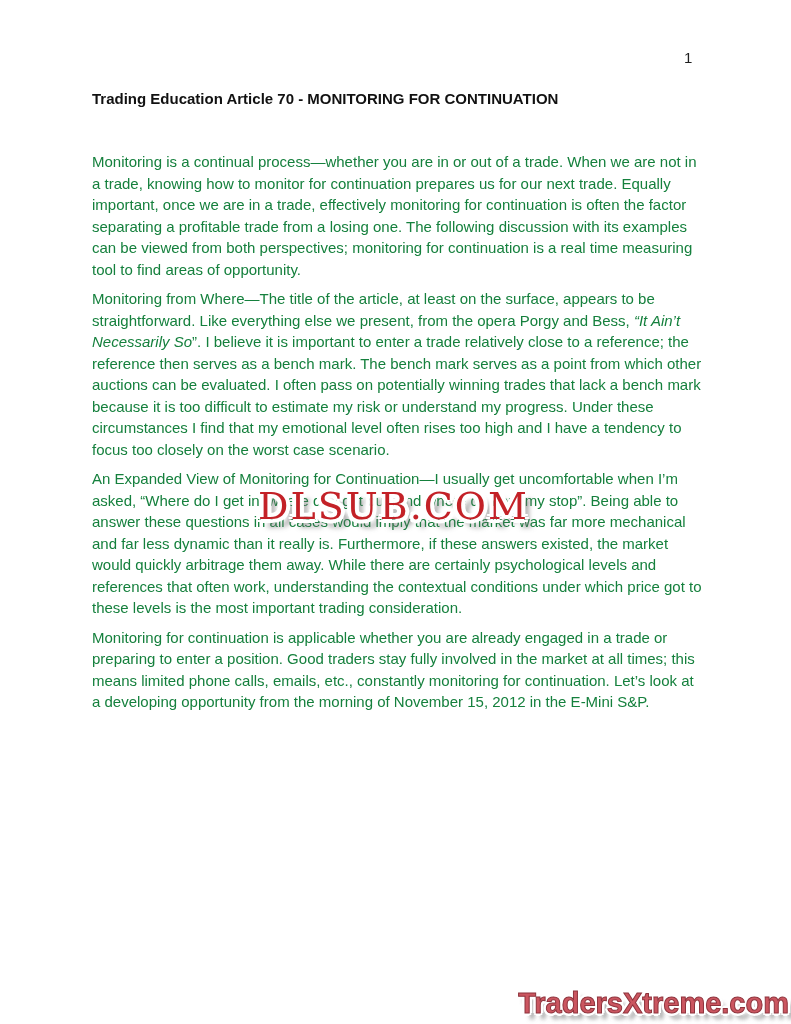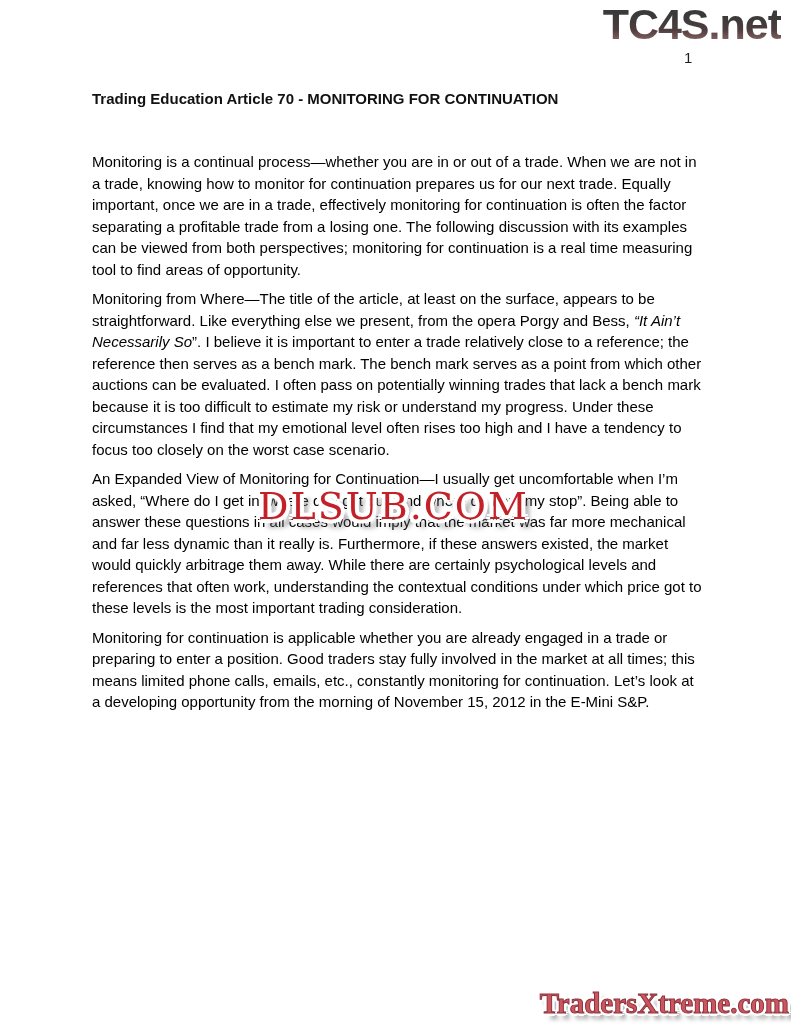--- a/index.html
+++ b/index.html
@@ -28,56 +28,55 @@
   }
   .content{
     position:absolute;left:92px;top:90px;width:610px;
   }
   .title{
     font-size:15px;font-weight:bold;color:#111;
     margin:0 0 44px 0;
   }
   .body p{
     margin:0 0 8px 0;
-    font-size:15px;line-height:21.5px;color:#000000;
+    font-size:15px;line-height:21.5px;color:#15803d;
   }
   .b{font-weight:normal;}
   .i{font-style:italic;}
   
   .wm-dlsub{
     position:absolute;left:258px;top:487px;
     font-family:"DejaVu Serif", serif;
     font-weight:normal;font-size:38px;letter-spacing:2px;
     color:#c32127;
     line-height:1;
     text-shadow:
       -3px -3px 0 #fff, 3px -3px 0 #fff, -3px 3px 0 #fff, 3px 3px 0 #fff,
       -4px 0 0 #fff, 4px 0 0 #fff, 0 -4px 0 #fff, 0 4px 0 #fff,
       7px 8px 5px rgba(110,110,110,0.75);
   }
   
   .wm-traders{
     position:absolute;right:2px;bottom:6px;
-    font-family:Liberation Serif, serif;
+    font-family:Liberation Sans, sans-serif;
     font-weight:bold;font-size:29px;letter-spacing:0px;
     color:#cb5660;
     -webkit-text-stroke:1px #8e333c;
     line-height:1;
     text-shadow:
       -2px -2px 0 #fff, 2px -2px 0 #fff, -2px 2px 0 #fff, 2px 2px 0 #fff,
       -3px 0 0 #fff, 3px 0 0 #fff, 0 -3px 0 #fff, 0 3px 0 #fff,
       5px 6px 4px rgba(110,110,110,0.7);
   }
 </style>
 </head>
 <body>
 
 <div class="page">
 
-  <div class="wm-tc4s">TC4S.net</div>
 
   <div class="page-number">1</div>
 
   <div class="content">
     <h1 class="title">Trading Education Article 70 - MONITORING FOR CONTINUATION</h1>
     <div class="body">
         <p><span>Monitoring is a continual process—whether you are in or out of a trade. When we are not in a trade, knowing how to monitor for continuation prepares us for our next trade. Equally important, once we are in a trade, effectively monitoring for continuation is often the factor separating a profitable trade from a losing one. The following discussion with its examples can be viewed from both perspectives; monitoring for continuation is a real time measuring tool to find areas of opportunity.</span></p>
         <p><span class="b">Monitoring from Where—</span><span>The title of the article, at least on the surface, appears to be straightforward. Like everything else we present, from the opera Porgy and Bess, </span><span class="i">“It Ain’t Necessarily So</span><span>”. I believe it is important to enter a trade relatively close to a reference; the reference then serves as a bench mark. The bench mark serves as a point from which other auctions can be evaluated. I often pass on potentially winning trades that lack a bench mark because it is too difficult to estimate my risk or understand my progress. Under these circumstances I find that my emotional level often rises too high and I have a tendency to focus too closely on the worst case scenario.</span></p>
         <p><span class="b">An Expanded View of Monitoring for Continuation—</span><span>I usually get uncomfortable when I’m asked, “Where do I get in, where do I get out, and where do I put my stop”. Being able to answer these questions in all cases would imply that the market was far more mechanical and far less dynamic than it really is. Furthermore, if these answers existed, the market would quickly arbitrage them away. While there are certainly psychological levels and references that often work, understanding the contextual conditions under which price got to these levels is the most important trading consideration.</span></p>
         <p><span>Monitoring for continuation is applicable whether you are already engaged in a trade or preparing to enter a position. Good traders stay fully involved in the market at all times; this means limited phone calls, emails, etc., constantly monitoring for continuation. Let’s look at a developing opportunity from the morning of November 15, 2012 in the E-Mini S&amp;P.</span></p>

